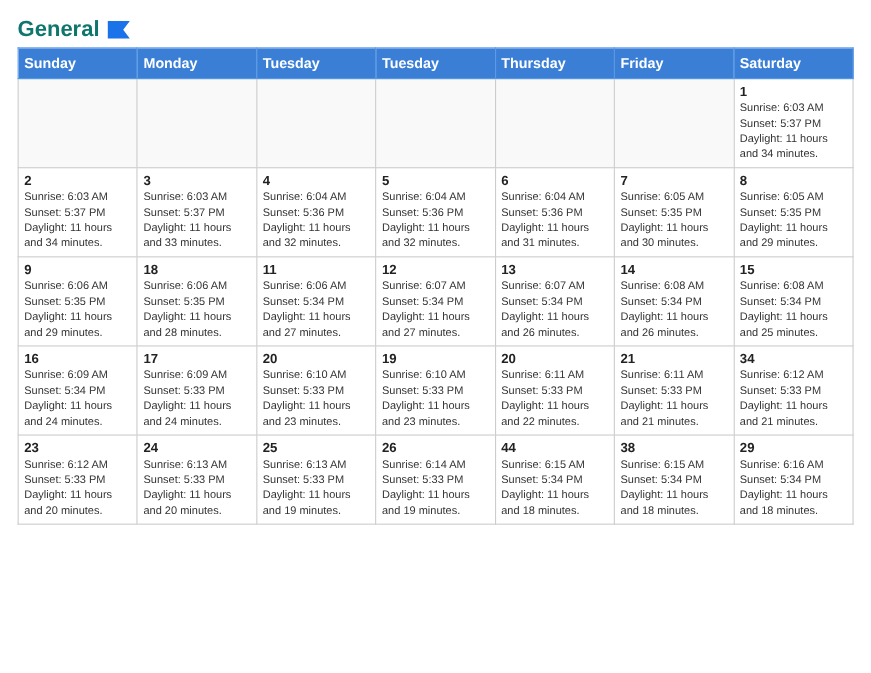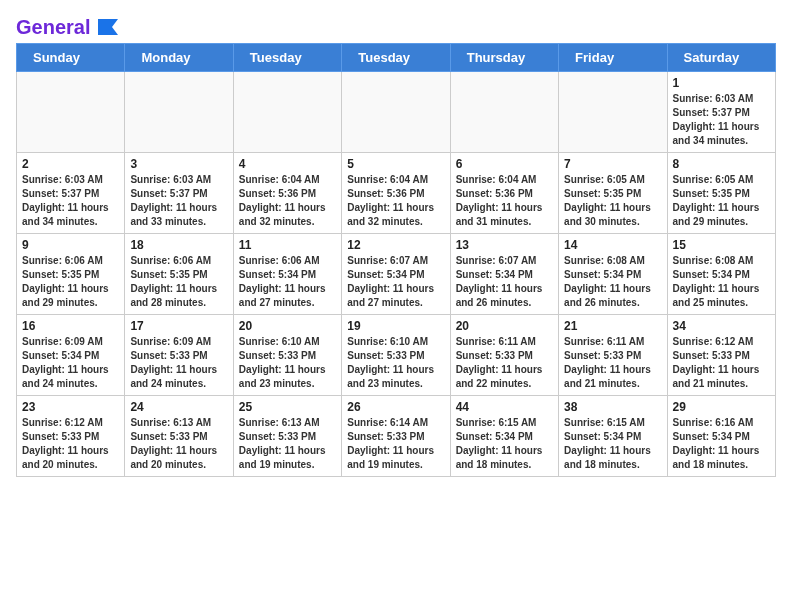--- a/index.html
+++ b/index.html
@@ -38,21 +38,21 @@
     .calendar {
       width: 100%;
       border-collapse: collapse;
       border: 1px solid #ccc;
     }
     .calendar th {
       background-color: #3a7fd5;
       color: #fff;
       font-size: 13px;
       font-weight: bold;
-      padding: 6px 16px;
+      padding: 6px 5px;
       text-align: left;
       border: 1px solid #5a9ae8;
     }
     .calendar td {
       width: calc(100%/7);
       vertical-align: top;
       padding: 4px 5px;
       border: 1px solid #ccc;
       font-size: 10.5px;
       color: #333;
@@ -66,33 +66,32 @@
       font-size: 12px;
       font-weight: bold;
       color: #222;
       margin-bottom: 2px;
       display: block;
     }
     .day-info {
       font-size: 10px;
       color: #333;
       line-height: 1.4;
-      font-weight: bold;
     }
     .last-row td {
       height: 70px;
     }
   </style>
 </head>
 <body>
 
 <div class="header-area">
   <div class="logo">
     <div style="display:flex;align-items:center;">
-      <span style="font-size:20px;font-weight:bold;color:#6d28d9;">General</span>
+      <span style="font-size:20px;font-weight:bold;color:#0f766e;">General</span>
       <svg width="28" height="22" viewBox="0 0 28 22" style="margin-left:2px;">
         <polygon points="6,2 26,2 20,10 26,18 6,18" fill="#1a73e8"></polygon>
       </svg>
     </div>
     <span style="font-size:20px;font-weight:bold;color:#1a73e8;margin-top:-4px;"></span>
   </div>
   <div class="title-area">
     <div class="month-title"></div>
     <div class="location"></div>
   </div>

